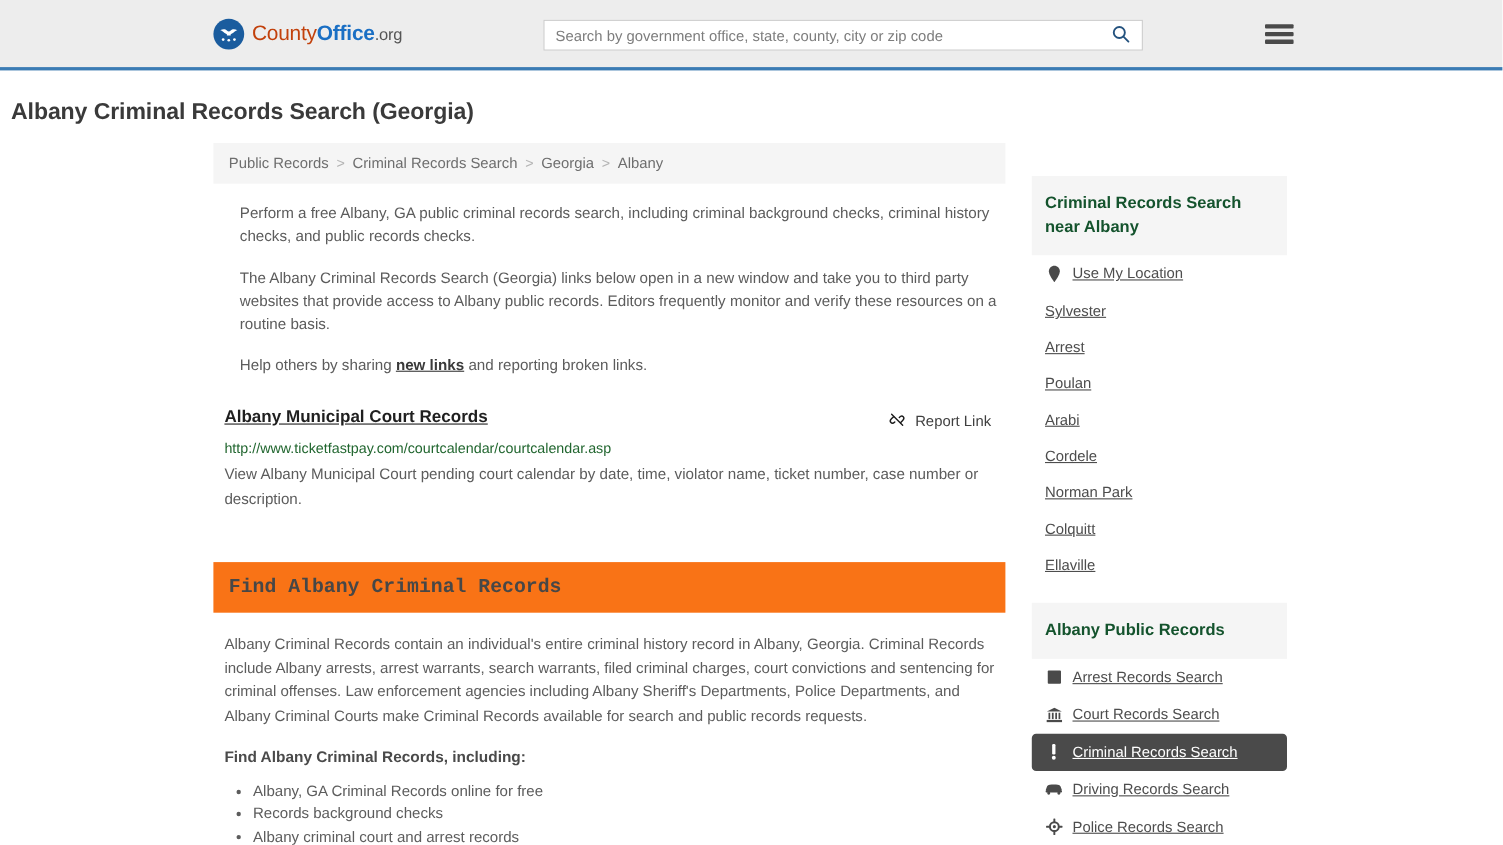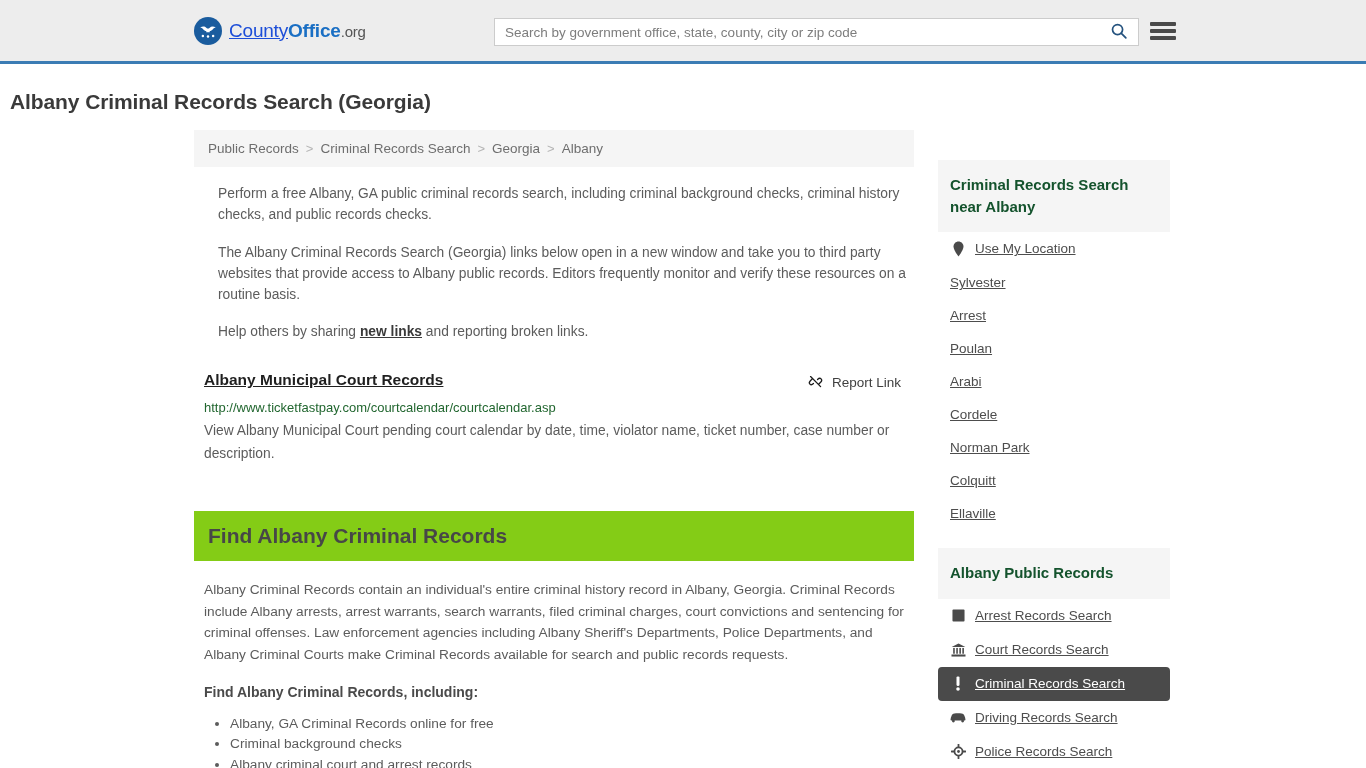--- a/index.html
+++ b/index.html
@@ -39,29 +39,29 @@
     align-items: center;
     justify-content: center;
     flex-shrink: 0;
   }
   .logo-text {
     margin-left: 7px;
     font-size: 19px;
     letter-spacing: -0.2px;
     white-space: nowrap;
   }
-  .logo-text .lt-county { color: #1d4ed8; text-decoration: underline; }
+  .logo-text .lt-county { color: #c2410c; }
   .logo-text .lt-office { color: #1a6fc4; font-weight: bold; }
   .logo-text .lt-org { color: #555; font-size: 15px; }
 
   .search-wrap {
     position: absolute;
     left: 494px;
     top: 18px;
-    width: 645px;
+    width: 545px;
     height: 28px;
     background: #ffffff;
     border: 1px solid #ccc;
     display: flex;
     align-items: center;
   }
   .search-input {
     flex: 1;
     border: 0;
     outline: 0;
@@ -199,26 +199,27 @@
   .result-desc {
     margin-top: 4px;
     font-size: 13.8px;
     line-height: 1.68;
     color: #5c5c5c;
     max-width: 700px;
   }
 
   
   .section-head {
-    background: #84cc16;
+    background: #f97316;
     padding: 13px 14px;
     margin-top: 46px;
-    font-size: 21px;
+    font-size: 18px;
     font-weight: bold;
     color: #474747;
+    font-family: Liberation Mono, monospace;
   }
   .section-body { margin: 0 0 0 10px; }
   .section-p {
     font-size: 13.7px;
     line-height: 1.57;
     color: #5c5c5c;
     margin-top: 18px;
     max-width: 712px;
   }
   .section-sub {
@@ -350,21 +351,21 @@
         <a class="result-url">http://www.ticketfastpay.com/courtcalendar/courtcalendar.asp</a>
         <p class="result-desc">View Albany Municipal Court pending court calendar by date, time, violator name, ticket number, case number or description.</p>
       </div>
 
       <div class="section-head">Find Albany Criminal Records</div>
       <div class="section-body">
         <p class="section-p">Albany Criminal Records contain an individual's entire criminal history record in Albany, Georgia. Criminal Records include Albany arrests, arrest warrants, search warrants, filed criminal charges, court convictions and sentencing for criminal offenses. Law enforcement agencies including Albany Sheriff's Departments, Police Departments, and Albany Criminal Courts make Criminal Records available for search and public records requests.</p>
         <p class="section-sub">Find Albany Criminal Records, including:</p>
         <ul class="feature-list">
           <li>Albany, GA Criminal Records online for free</li>
-          <li>Criminal background checks</li>
+          <li>Records background checks</li>
           <li>Albany criminal court and arrest records</li>
           <li>Police, Sheriff and Law Enforcement records</li>
 
         </ul>
       </div>
     </div>
 
     <div class="side-col">
 
       <div class="side-box-head">Criminal Records Search near Albany</div>

